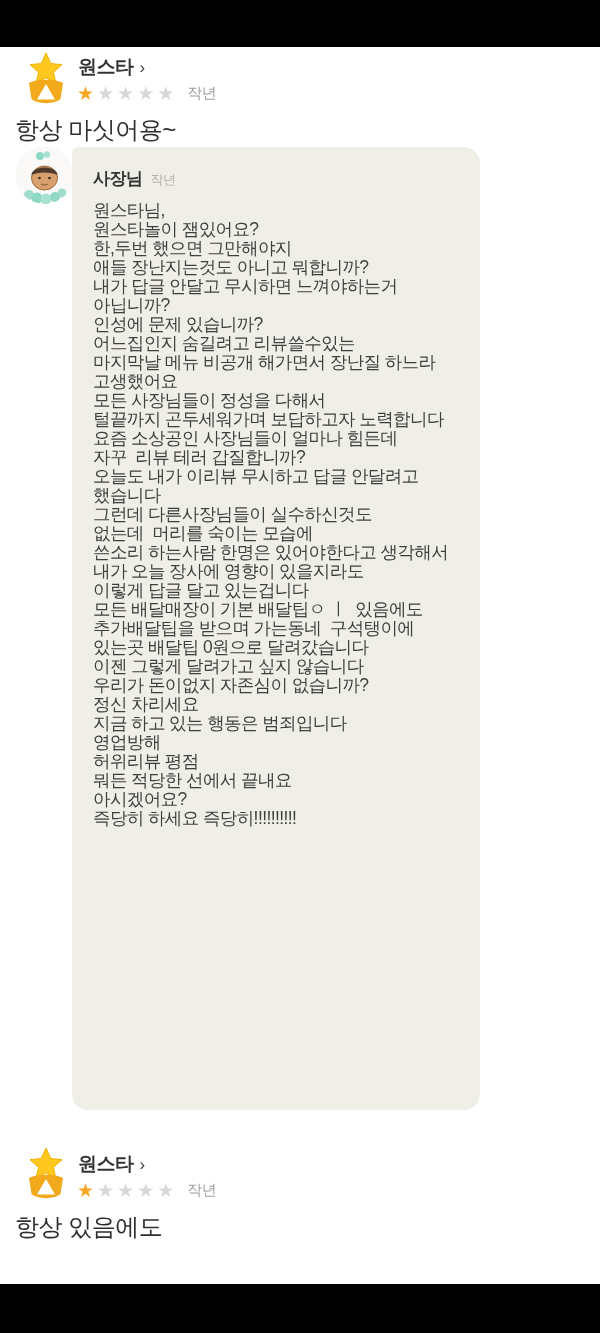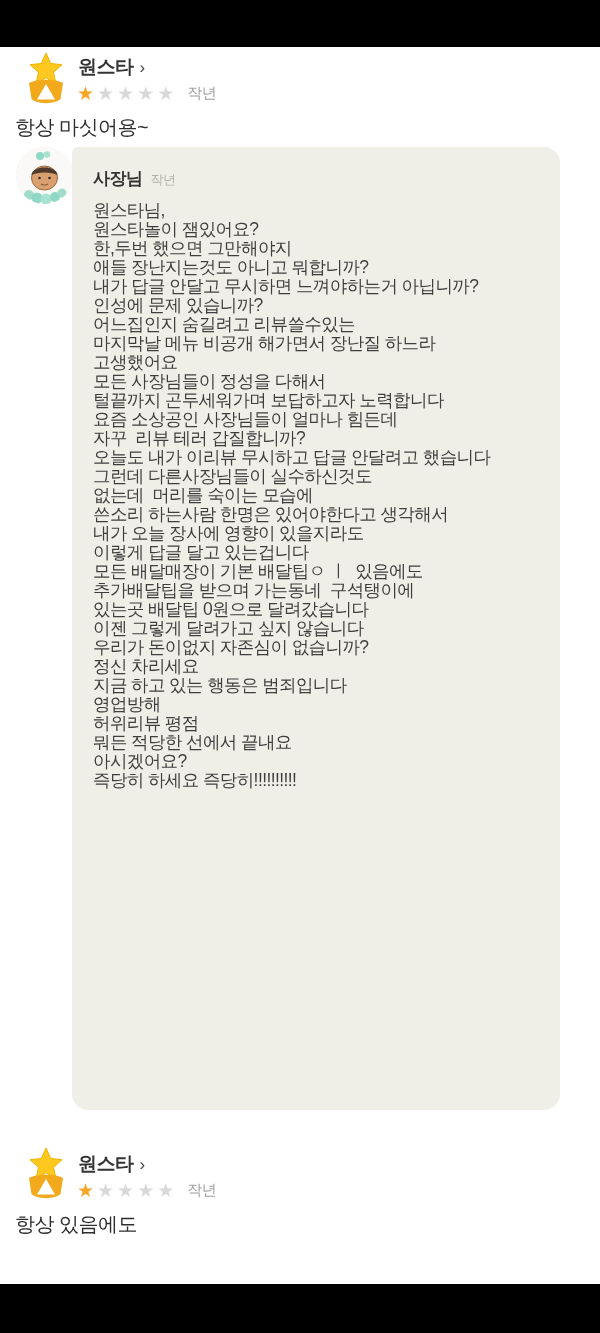--- a/index.html
+++ b/index.html
@@ -12,26 +12,26 @@
   .letterbox.bottom { bottom:0; height:49px; }
 
   
   .badge { position:absolute; left:20px; width:52px; height:54px; }
   .name-row { position:absolute; left:78px; font-size:19px; font-weight:bold; color:#333; letter-spacing:-0.5px; cursor:pointer; }
   .name-row .chev { font-weight:normal; color:#444; margin-left:6px; font-size:17px; }
   .rating-row { position:absolute; left:77px; display:flex; align-items:center; }
   .stars { font-size:19px; letter-spacing:3px; color:#d8d8d8; line-height:1; }
   .stars .on { color:#f6a623; }
   .review-date { font-size:15px; color:#a0a0a0; margin-left:10px; letter-spacing:-0.5px; }
-  .review-text { position:absolute; left:15px; font-size:20px; color:#2e2e2e; letter-spacing:-0.5px; margin:0; }
+  .review-text { position:absolute; left:15px; font-size:24px; color:#2e2e2e; letter-spacing:-0.5px; margin:0; }
 
   
   .owner-avatar { position:absolute; left:16px; top:147px; width:57px; height:57px; border-radius:50%; background:#faf9f7; overflow:hidden; box-shadow:0 0 0 1px #f1f0ee inset; }
   .reply-card {
-    position:absolute; left:72px; top:147px; width:488px; height:963px;
+    position:absolute; left:72px; top:147px; width:408px; height:963px;
     background:#f0efe7; border-radius:6px 16px 16px 16px;
     padding:20px 20px 0 21px; box-sizing:border-box;
   }
   .reply-head { display:flex; align-items:baseline; }
   .owner-name { font-size:17px; font-weight:bold; color:#333; letter-spacing:-0.5px; }
   .reply-date { font-size:13px; color:#b3b0a5; margin-left:8px; letter-spacing:-0.5px; }
   .reply-body {
     margin-top:11px; font-size:17.5px; line-height:19px; color:#3e3e3e;
     letter-spacing:-0.6px; white-space:pre-wrap; word-break:keep-all;
   }

